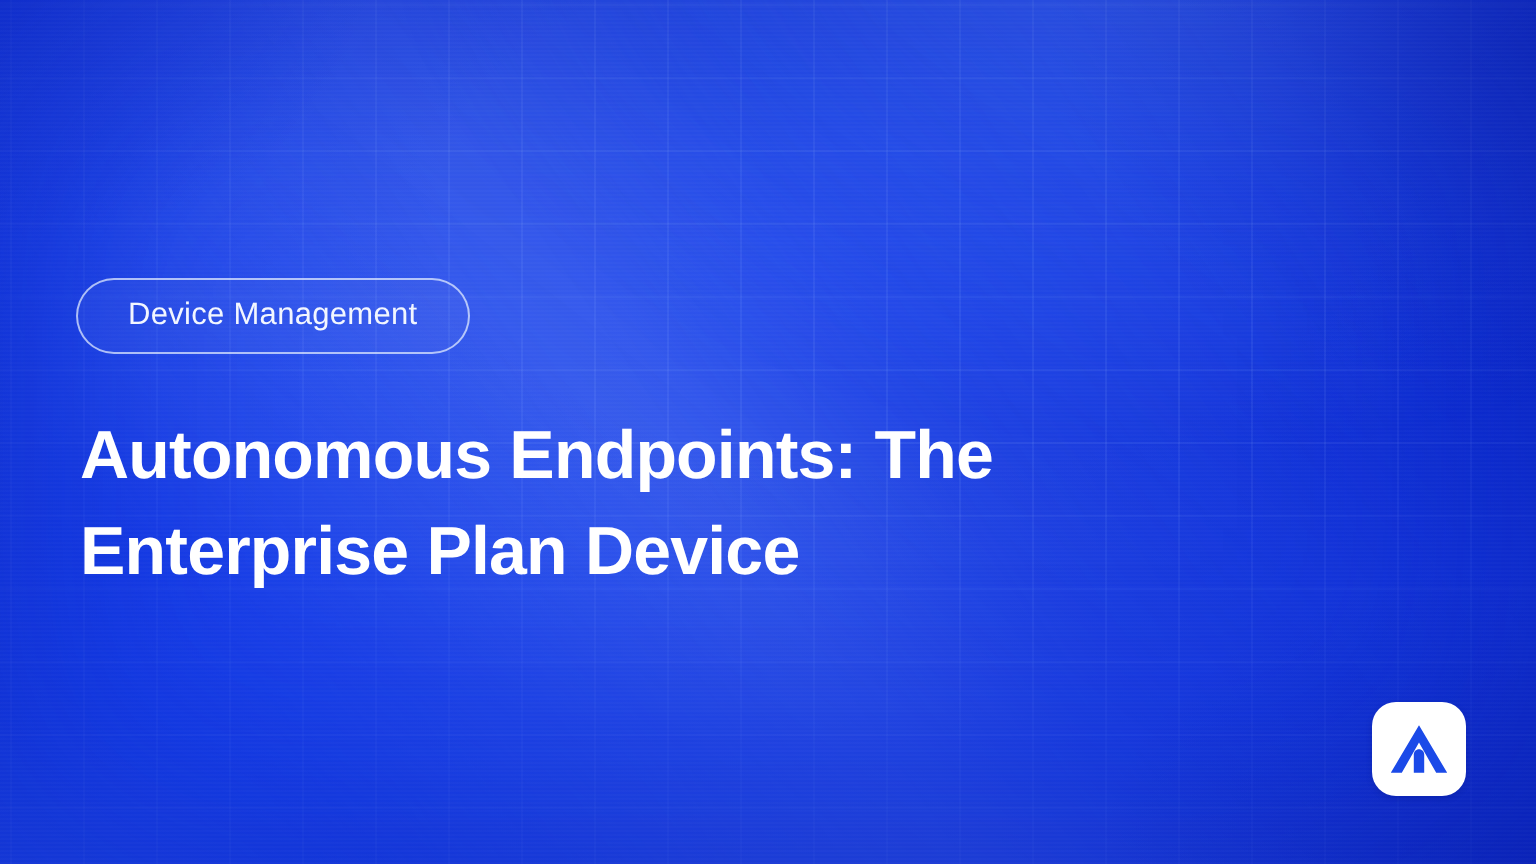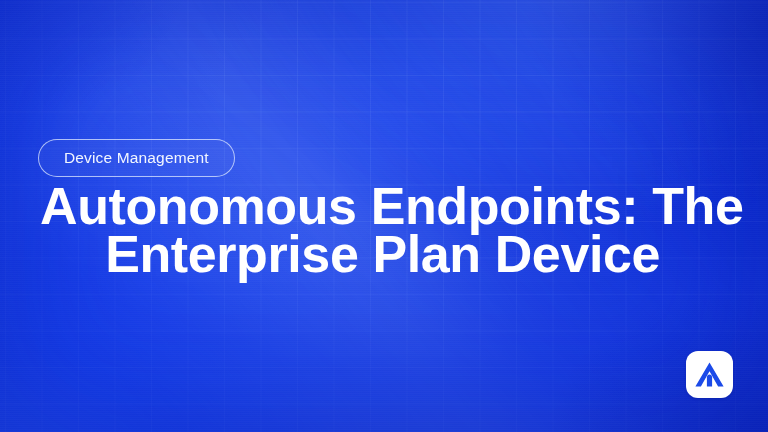--- a/index.html
+++ b/index.html
@@ -169,29 +169,28 @@
     font-size: 15.5px;
     font-weight: 400;
     letter-spacing: 0.15px;
     white-space: nowrap;
     line-height: 1;
   }
 
   .headline {
     position: absolute;
     left: 40px;
-    top: 182px;
+    top: 204px;
     width: 620px;
     margin: 0;
     color: #ffffff;
-    font-size: 52px;
+    font-size: 34px;
     font-weight: 700;
     line-height: 48px;
     letter-spacing: -0.4px;
-    text-align: right;
   }
 
   .headline-line {
     display: block;
     white-space: nowrap;
   }
 
   
   .logo {
     position: absolute;

